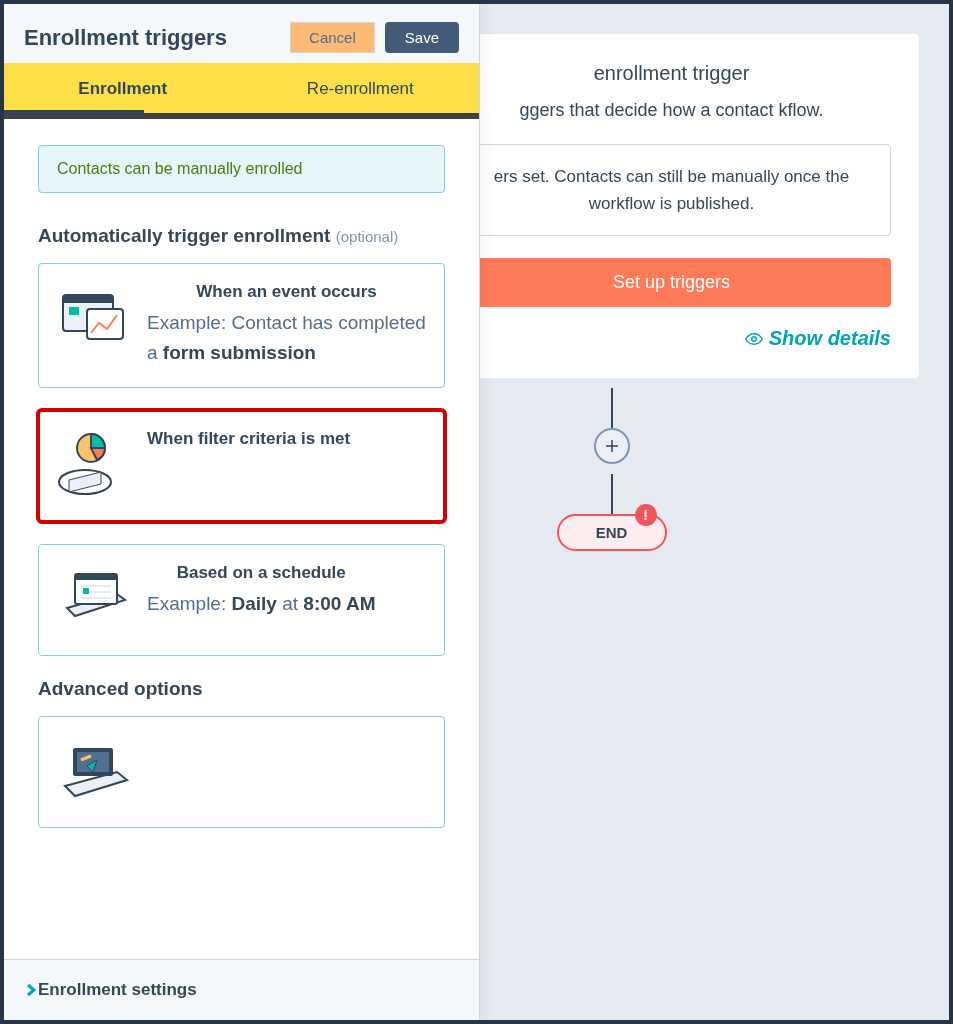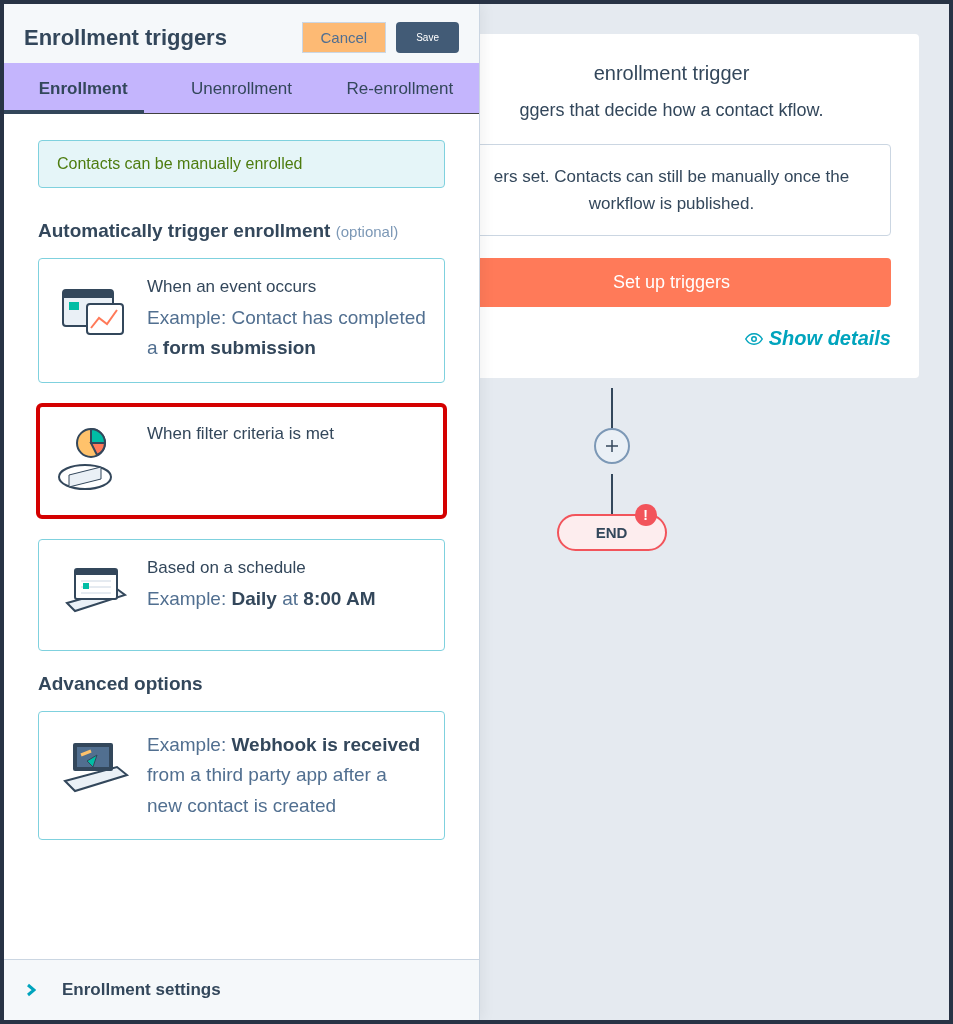--- a/index.html
+++ b/index.html
@@ -21,42 +21,42 @@
   .end-node { position:relative; margin: 0 auto; width:110px; }
   .end-pill { border:2px solid #f2545b; background:#fdedee; border-radius: 30px; padding:8px 22px; text-align:center; font-weight:700; color:#33475b; font-size:15px; }
   .end-alert { position:absolute; top:-10px; right:10px; width:22px; height:22px; border-radius:50%; background:#f2545b; color:#fff; font-weight:700; display:flex; align-items:center;justify-content:center; font-size:14px; }
 
   
   .panel { position:absolute; left:0; top:0; bottom:0; width:476px; background:#f5f8fa; border-right:1px solid #cbd6e2; display:flex; flex-direction:column; box-shadow: 4px 0 12px rgba(0,0,0,0.05); }
   .panel-header { display:flex; align-items:center; justify-content:space-between; padding:18px 20px 10px; }
   .panel-title { font-size:22px; font-weight:700; color:#33475b; }
   .panel-buttons { display:flex; gap:10px; }
   .btn-cancel { background:#fdba74; border:1px solid #cbd6e2; color:#506e91; border-radius:0; padding:6px 18px; font-size:15px; cursor:pointer; }
-  .btn-save { background:#425b76; color:#fff; border:none; border-radius:4px; padding:6px 20px; font-size:10px; cursor:pointer; }
+  .btn-save { background:#425b76; color:#fff; border:none; border-radius:4px; padding:6px 20px; font-size:15px; cursor:pointer; }
 
-  .tabs { display:flex; background:#c4b5fd; border-bottom:1px solid #404040; padding:0; }
+  .tabs { display:flex; background:#fde047; border-bottom:6px solid #404040; padding:0; }
   .tab { flex:1; text-align:center; padding:16px 0 14px; font-size:17px; color:#33475b; cursor:pointer; position:relative; }
   .tab.active { font-weight:700; }
   .tab.active::after { content:""; position:absolute; left:0; bottom:-1px; height:4px; width:140px; background:#33475b; }
 
   .panel-body { flex:1; overflow:auto; padding: 26px 34px 20px; background:#fff; }
   .info-banner { background:#e5f5f8; border:1px solid #7fd1de; border-radius:4px; padding:14px 18px; font-size:16px; color:#4d7c0f; margin-bottom:28px; }
 
   .section-head { font-size:19px; font-weight:700; margin-bottom:16px;margin-top:32px; }
   .section-head .optional { font-weight:400; font-size:15px; color:#7c98b6; }
 
   .trigger-card { border:1px solid #7fd1de; border-radius:4px; padding:18px; display:flex; gap:16px; margin-bottom:22px; cursor:pointer; background:#fff; }
   .trigger-card.highlight { outline:4px solid #d40000; outline-offset:-2px; }
   .trigger-icon { width:74px; height:74px; flex:none; display:flex; align-items:center; justify-content:center; }
-  .trigger-title { font-weight:400; font-size:17px; color:#33475b; margin-bottom:6px; }
+  .trigger-title { font-weight:700; font-size:17px; color:#33475b; margin-bottom:6px;text-align:center; }
   .trigger-desc { font-size:19px; color:#516f90; line-height:1.6; }
   .trigger-desc b { color:#33475b; font-weight:700; }
   .trigger-desc .label { color:#516f90; }
 
-  .panel-footer { border-top:1px solid #cbd6e2; background:#f5f8fa; padding:20px 22px; display:flex; align-items:center; gap:26px; cursor:pointer; }
+  .panel-footer { border-top:1px solid #cbd6e2; background:#f5f8fa; padding:20px 22px; display:flex; align-items:center; gap:2px; cursor:pointer; }
   .chev { color:#00a4bd; font-weight:700; font-size:16px; }
   .footer-label { font-weight:700; font-size:17px; color:#33475b; }
 
   
   svg { display:block; }
 </style>
 </head>
 <body>
 
 <div class="outer">
@@ -93,21 +93,20 @@
     <div class="panel-header">
       <div class="panel-title">Enrollment triggers</div>
       <div class="panel-buttons">
         <button class="btn-cancel">Cancel</button>
         <button class="btn-save">Save</button>
       </div>
     </div>
 
     <div class="tabs">
       <div class="tab active">Enrollment</div>
-      <div class="tab">Unenrollment</div>
       <div class="tab">Re-enrollment</div>
     </div>
 
     <div class="panel-body">
       <div class="info-banner">Contacts can be manually enrolled</div>
 
       <div class="section-head">
         <span>Automatically trigger enrollment</span>
         <span class="optional">(optional)</span>
       </div>
@@ -171,23 +170,20 @@
         <div class="trigger-icon">
           <svg width="74" height="60" viewBox="0 0 74 60">
               <path d="M8 44 L60 30 L70 38 L18 54 Z" fill="#eaf0f6" stroke="#33475b" stroke-width="2"></path>
               <rect x="16" y="6" width="40" height="28" rx="2" fill="#33475b"></rect>
               <rect x="20" y="10" width="32" height="20" fill="#516f90"></rect>
               <path d="M30 24 L40 18 L36 30 Z" fill="#00bda5" stroke="#33475b" stroke-width="1"></path>
               <path d="M24 18 L34 14" stroke="#ffc26b" stroke-width="3"></path>
             </svg>
         </div>
         <div>
-          <div class="trigger-desc">
-            <span class="label">Example: </span><b>Webhook is received</b><span class="label"> from a third party app after a new contact is created</span>
-          </div>
         </div>
       </div>
     </div>
 
     <div class="panel-footer">
       <span class="chev">
         <svg width="10" height="14" viewBox="0 0 10 14" fill="none" stroke="#00a4bd" stroke-width="3">
             <polyline points="2,2 8,7 2,12"></polyline>
           </svg>
       </span>

